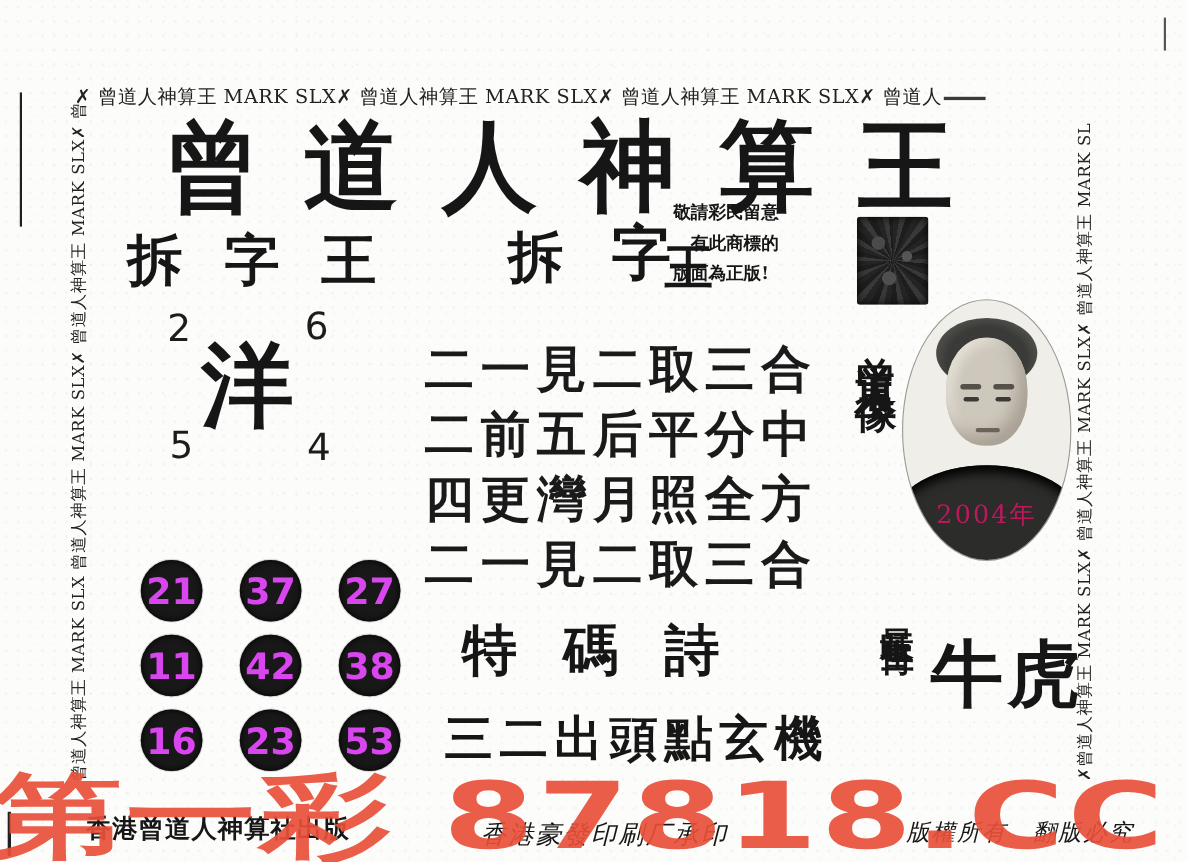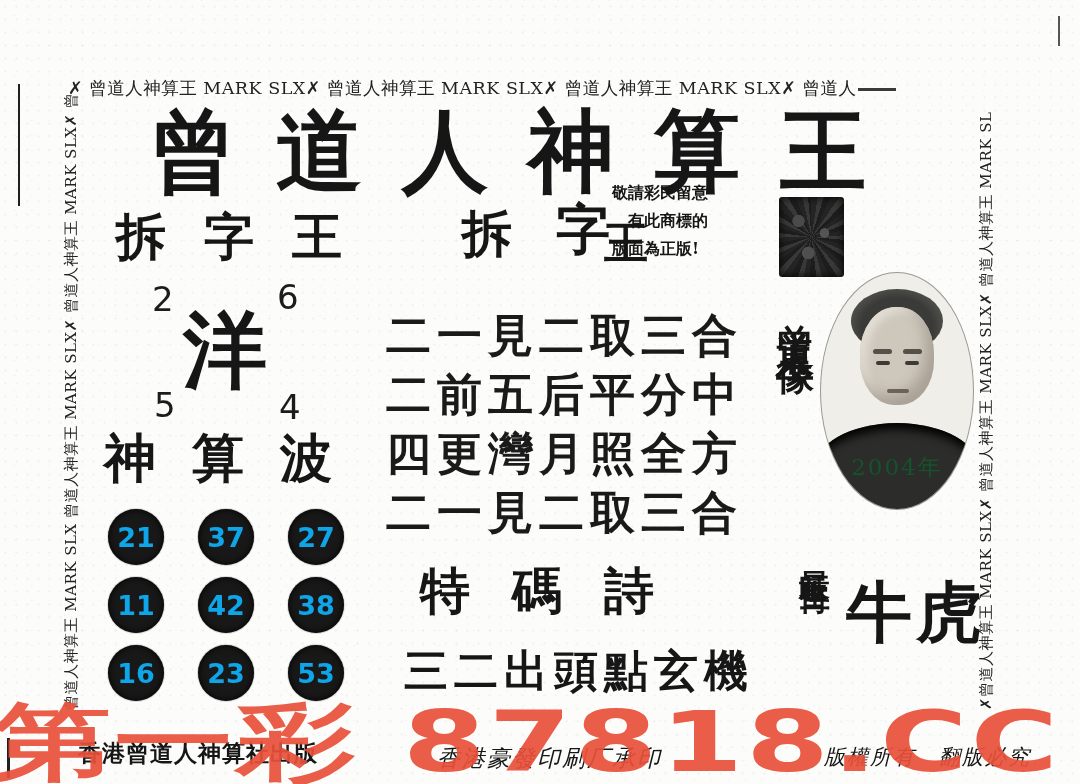--- a/index.html
+++ b/index.html
@@ -25,23 +25,23 @@
   }
   
   .callig{font-family:Liberation Mono, monospace; font-weight:700;}
   .lp-heading{position:absolute; left:116px; top:204px; font-size:50px; letter-spacing:38px; white-space:nowrap;}
   .corner-num{position:absolute; font-size:34px; font-family:"DejaVu Sans", sans-serif; color:#1c1c1c;}
   .split-char{position:absolute; left:183px; top:294px; font-size:84px; font-weight:700;}
   .waves-heading{position:absolute; left:104px; top:424px; font-size:52px; letter-spacing:36px; white-space:nowrap;}
   .balls{position:absolute; left:108px; top:509px; display:grid;
     grid-template-columns:repeat(3,56px); column-gap:34px; row-gap:12px;}
   .ball{width:56px; height:56px; border-radius:50%; background:#181818;
-    color:#0ea5e9; display:flex; align-items:center; justify-content:center;
-    font-family:"DejaVu Sans", sans-serif; font-size:27px; font-weight:700;
-    box-shadow:0 0 0 1px #00000022, inset 0 0 6px #000;}
+    color:#d946ef; display:flex; align-items:center; justify-content:center;
+    font-family:"DejaVu Sans", sans-serif; font-size:33px; font-weight:700;
+    box-shadow:0 0 0 1px #00000022, inset 0 0 6px #000;margin-left:20px;}
   
   .cp-char{position:absolute; font-weight:700;}
   .notice{position:absolute; left:612px; top:179px; font-size:16px; line-height:28px; font-weight:600; white-space:nowrap;}
   .notice-line2{padding-left:16px;text-align:center;}
   .seal{position:absolute; left:779px; top:197px; width:65px; height:80px; border-radius:3px;
     background:
       radial-gradient(circle at 30% 30%, #4a4a4a 0 8%, transparent 9%),
       radial-gradient(circle at 70% 45%, #555 0 7%, transparent 8%),
       radial-gradient(circle at 45% 70%, #4f4f4f 0 9%, transparent 10%),
       repeating-conic-gradient(#242424 0 9deg, #383838 9deg 17deg, #1d1d1d 17deg 26deg);
@@ -60,21 +60,21 @@
   .photo .hair{position:absolute; left:30px; top:16px; width:92px; height:64px; border-radius:50%;
     background:radial-gradient(ellipse at 50% 60%, #3a3a38 55%, #565650 80%, transparent 95%);}
   .photo .face{position:absolute; left:39px; top:34px; width:74px; height:98px; border-radius:48% 48% 46% 46%;
     background:#cdc7bc; box-shadow:inset -8px -10px 14px #a9a196, inset 6px 4px 10px #e6e1d7;}
   .photo .brow{position:absolute; top:76px; width:19px; height:5px; border-radius:3px; background:#55504a;}
   .photo .eye{position:absolute; top:88px; width:14px; height:4px; border-radius:2px; background:#3c3a36;}
   .photo .mouth{position:absolute; left:66px; top:116px; width:22px; height:4px; border-radius:2px; background:#6b6258;}
   .photo .torso{position:absolute; left:-8px; bottom:-10px; width:168px; height:96px;
     border-radius:55% 55% 0 0; background:#2c2c2a; box-shadow:inset 0 6px 10px #000;}
   .photo-year{position:absolute; left:0; bottom:26px; width:100%; text-align:center;
-    font-size:23px; letter-spacing:2px; color:#14532d; z-index:3;}
+    font-size:23px; letter-spacing:2px; color:#be185d; z-index:3;}
   .zodiac-label{position:absolute; left:794px; top:547px; font-size:31px; letter-spacing:4px; font-weight:600;}
   .zodiac-animals{position:absolute; left:846px; top:568px; font-size:66px; font-weight:700; letter-spacing:4px; white-space:nowrap;}
   
   .footer-pub{position:absolute; left:78px; top:738px; font-size:23px; font-weight:600; letter-spacing:1px;}
   .footer-printer{position:absolute; left:437px; top:743px; font-size:23px; font-style:italic; letter-spacing:2px;}
   .footer-copy{position:absolute; left:824px; top:743px; font-size:21px; font-style:italic; letter-spacing:2px;}
   .watermark{position:absolute; left:-8px; top:686px; z-index:50;
     font-family:"DejaVu Sans", sans-serif; font-size:84px; font-weight:900;
     letter-spacing:2px; white-space:nowrap; color:#e8503a; opacity:.92;
     transform:scaleX(1.42); transform-origin:left top;}
@@ -95,21 +95,20 @@
 
   <div class="issue-dash"></div>
   <div class="main-title">曾道人神算王</div>
 
   <div class="lp-heading callig">拆字王</div>
   <div class="corner-num" style="left:152px; top:279px;">2</div>
   <div class="corner-num" style="left:277px; top:277px;">6</div>
   <div class="split-char">洋</div>
   <div class="corner-num" style="left:154px; top:385px;">5</div>
   <div class="corner-num" style="left:279px; top:387px;">4</div>
-  <div class="waves-heading callig">神算波</div>
 
   <div class="balls">
     <div class="ball">21</div>
     <div class="ball">37</div>
     <div class="ball">27</div>
     <div class="ball">11</div>
     <div class="ball">42</div>
     <div class="ball">38</div>
     <div class="ball">16</div>
     <div class="ball">23</div>

